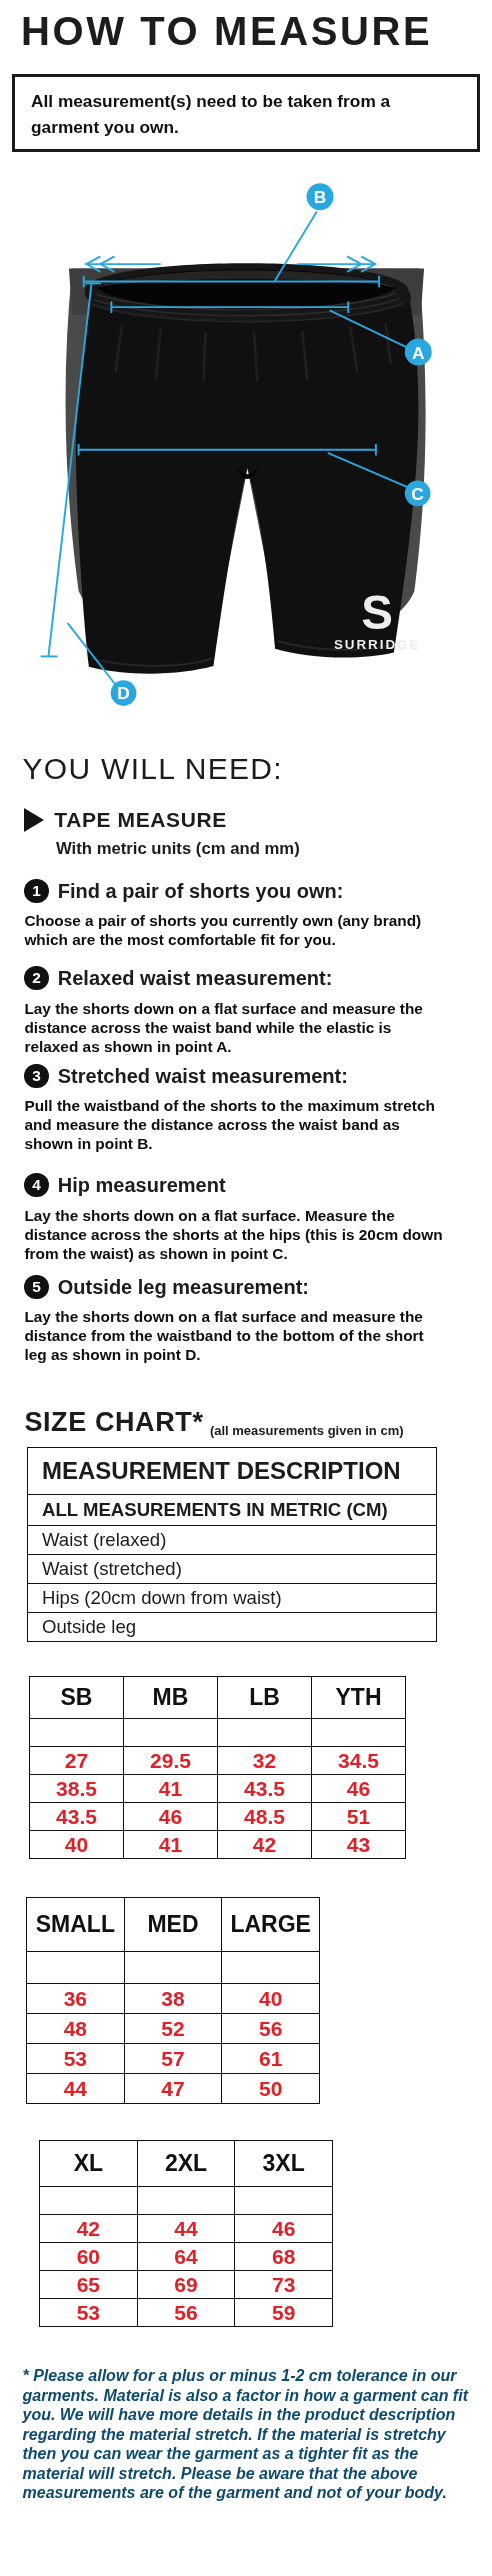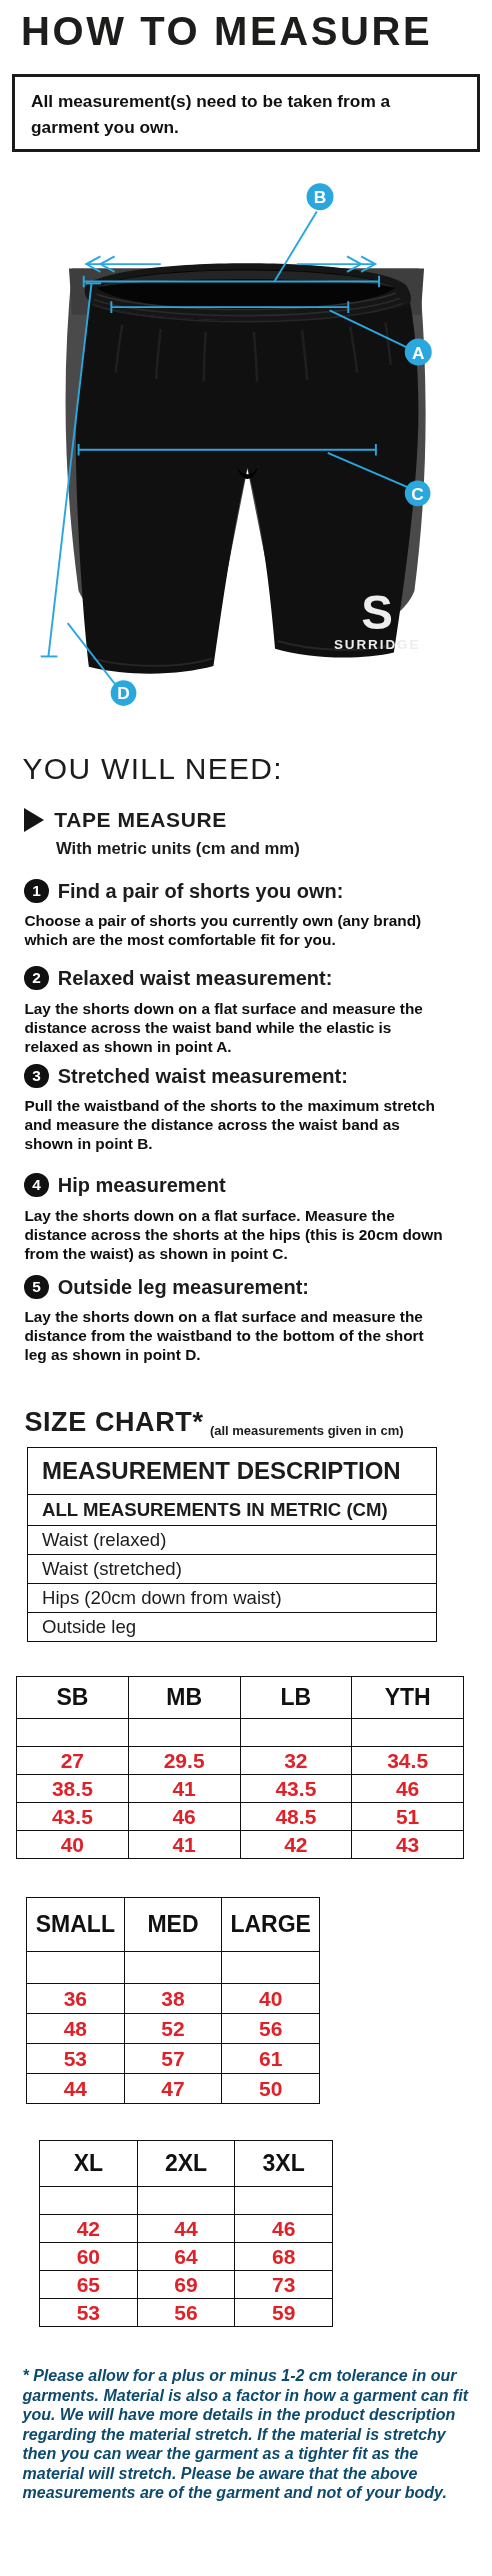--- a/index.html
+++ b/index.html
@@ -42,21 +42,21 @@
   table.sg td{border:1.9px solid #111;padding:0;overflow:hidden;}
   #desc-table{left:27px;top:1447px;width:410px;}
   #desc-table td{text-align:left;padding-left:14px;vertical-align:middle;}
   .dt-h{height:46px;font-size:24px;font-weight:800;}
   .dt-m{height:30px;font-size:18.6px;font-weight:700;}
   .dt-r{height:28px;font-size:18.6px;font-weight:400;}
 
   .num-table td{text-align:center;vertical-align:middle;}
   .sz-head{font-size:23px;font-weight:800;color:#111;}
   .sz-val{font-size:21px;font-weight:700;color:#E02128;}
-  #tbl-youth{left:16px;top:1676px;width:448px;border-radius:17px;}
+  #tbl-youth{left:29px;top:1676px;width:377px;border-radius:17px;}
   #tbl-youth .hrow{height:42px;} #tbl-youth .erow{height:28px;} #tbl-youth .vrow{height:28px;}
   #tbl-adult{left:26px;top:1897px;width:294px;}
   #tbl-adult .hrow{height:54px;} #tbl-adult .erow{height:32px;} #tbl-adult .vrow{height:30px;}
   #tbl-xl{left:26px;top:2140px;width:294px;margin-left:13px;}
   #tbl-xl .hrow{height:46px;} #tbl-xl .erow{height:28px;} #tbl-xl .vrow{height:28px;}
 
   #footnote{left:22.5px;top:2366px;width:456px;font-size:16px;font-weight:700;font-style:italic;line-height:1.22;color:#0c4a6e;}
 </style>
 </head>
 <body>

